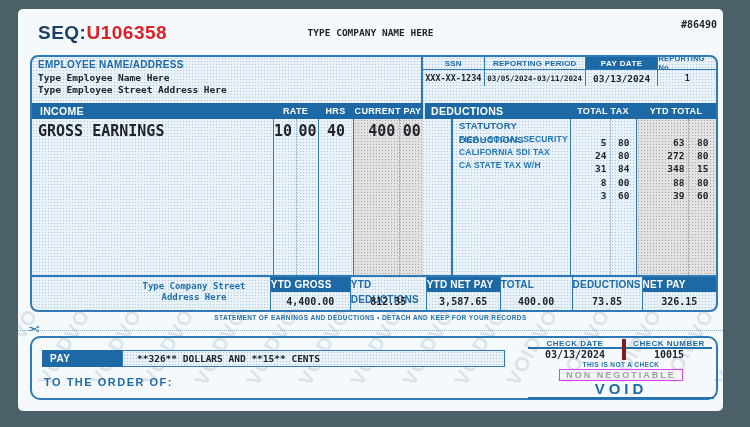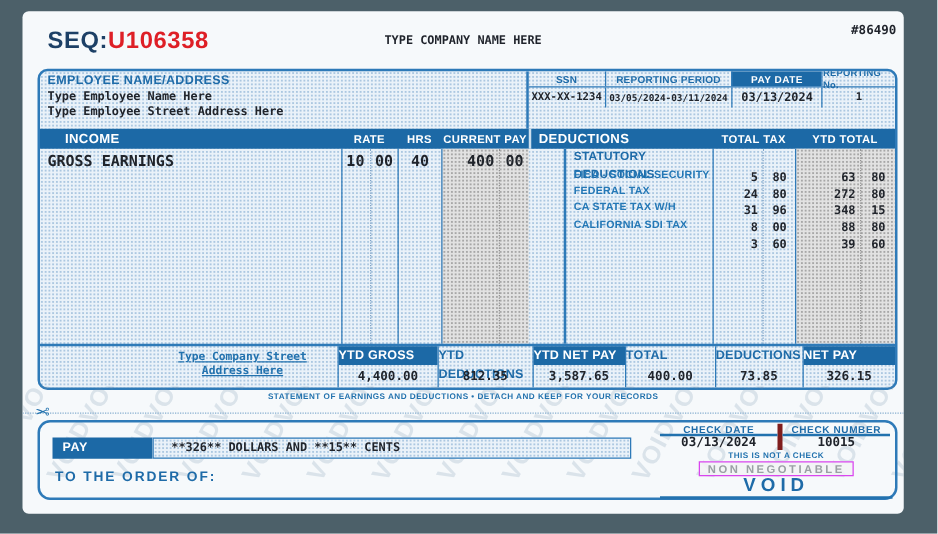--- a/index.html
+++ b/index.html
@@ -51,21 +51,21 @@
   .hdr-blue { color:#1e6ba8; font-weight:bold; font-size:8px; letter-spacing:.2px; }
   .hdr-blue.w-empno { font-size:7.5px; }
   .hdr-solid { background:#1c69a6; color:#fff; font-weight:bold; font-size:8px; letter-spacing:.4px; }
   .tr-val-row .cell { font-size:8.5px; color:#20242b; }
   .tr-val-row .w-period { font-size:7.5px; }
   .tr-val-row .w-paydate { font-size:9.5px; }
 
   
   .income-bar { display:flex; height:16px; background:#1c69a6; color:#fff; align-items:center;
     font-weight:bold; font-size:9px; letter-spacing:.3px; }
-  .ib-income { width:241px; padding-left:20px; font-size:10.5px; }
+  .ib-income { width:241px; padding-left:8px; font-size:10.5px; }
   .ib-rate { width:45px; text-align:center; }
   .ib-hrs { width:35px; text-align:center; }
   .ib-curpay { width:70px; text-align:center; }
   .ib-sep { width:2px; height:100%; background:rgba(235,244,250,.85); }
   .ib-ded { width:145px; padding-left:6px; font-size:10.5px; }
   .ib-tax { width:66px; text-align:center; }
   .ib-ytd { width:80px; text-align:center; }
 
   
   .stub-body { display:flex; flex:1; }
@@ -81,35 +81,35 @@
   .col-ytd { width:80px; border-left:1.5px solid #2e7ab8; }
   .split { display:flex; }
   .half { height:100%; padding-top:3px; }
   .half.c { border-left:1px dotted rgba(55,110,165,.6); text-align:center; }
   .dot-gray .half.c, .half.c.gdiv { border-left:1px dotted rgba(95,95,95,.6); }
   .half.d { text-align:right; padding-right:4px; }
   .col-rate .half.d { width:22px; } .col-rate .half.c { width:23px; }
   .col-curpay .half.d { width:46px; } .col-curpay .half.c { width:24px; }
   .col-tax .half.d { width:40px; } .col-tax .half.c { width:26px; }
   .col-ytd .half.d { width:52px; } .col-ytd .half.c { width:28px; }
-  .body-val { font-size:12px; color:#20242b; }
+  .body-val { font-size:15px; color:#20242b; }
   .ded-group { height:14px; line-height:14px; padding-left:6px; font-weight:bold; font-size:9.5px;
     color:#1e6ba8; letter-spacing:.2px; }
   .ded-label { height:13.2px; line-height:13.2px; padding-left:6px; font-weight:bold; font-size:8.5px;
     color:#2478b6; letter-spacing:.2px; }
   .num-spacer { height:14px; }
   .num-row { height:13.2px; line-height:13.2px; font-family:"DejaVu Sans Mono", monospace;
     font-weight:bold; font-size:9.5px; color:#20242b; }
 
   
   .totals { display:flex; height:35px; border-top:2px solid #2e7ab8; }
   .t-addr { width:238px; }
   .addr-inner { margin:4px 0 0 92px; width:140px; text-align:center;
     font-family:"DejaVu Sans Mono", monospace; font-weight:bold; font-size:9px;
-    color:#2272ae; line-height:11px;text-decoration:underline; }
+    color:#2272ae; line-height:11px; }
   .t-col { border-left:1.5px solid #2e7ab8; display:flex; flex-direction:column; }
   .t-col.c1 { width:80px; } .t-col.c2 { width:76px; } .t-col.c3 { width:74px; }
   .t-col.c4 { width:72px; } .t-col.c5 { width:70px; } .t-col.c6 { width:74.5px; }
   .t-hdr { height:15px; line-height:15px; text-align:left; font-weight:bold; font-size:10px;
     letter-spacing:.2px; }
   .t-hdr.solid { background:#1c69a6; color:#fff; }
   .t-hdr.light { color:#1e6ba8; }
   .t-val { flex:1; text-align:center; padding-top:4px; font-size:10px; color:#20242b; }
 
   
@@ -211,38 +211,37 @@
           <div class="col col-hrs mono body-val">40</div>
           <div class="col col-curpay split dot-gray">
             <div class="half d mono body-val">400</div>
             <div class="half c gdiv mono body-val">00</div>
           </div>
         </div>
         <div class="body-right">
           <div class="col col-dedlabel">
             <div class="ded-group">STATUTORY DEDUCTIONS</div>
             <div class="ded-label">FICA - SOCIAL SECURITY</div>
-            <div class="ded-label">FEDERAL TAX</div>
+            <div class="ded-label">CALIFORNIA SDI TAX</div>
             <div class="ded-label">CA STATE TAX W/H</div>
-            <div class="ded-label">CALIFORNIA SDI TAX</div>
           </div>
           <div class="col col-tax split">
             <div class="half d">
               <div class="num-spacer"></div>
               <div class="num-row">5</div>
               <div class="num-row">24</div>
               <div class="num-row">31</div>
               <div class="num-row">8</div>
               <div class="num-row">3</div>
             </div>
             <div class="half c">
               <div class="num-spacer"></div>
               <div class="num-row">80</div>
               <div class="num-row">80</div>
-              <div class="num-row">96</div>
+              <div class="num-row">84</div>
               <div class="num-row">00</div>
               <div class="num-row">60</div>
             </div>
           </div>
           <div class="col col-ytd split dot-gray">
             <div class="half d">
               <div class="num-spacer"></div>
               <div class="num-row">63</div>
               <div class="num-row">272</div>
               <div class="num-row">348</div>

